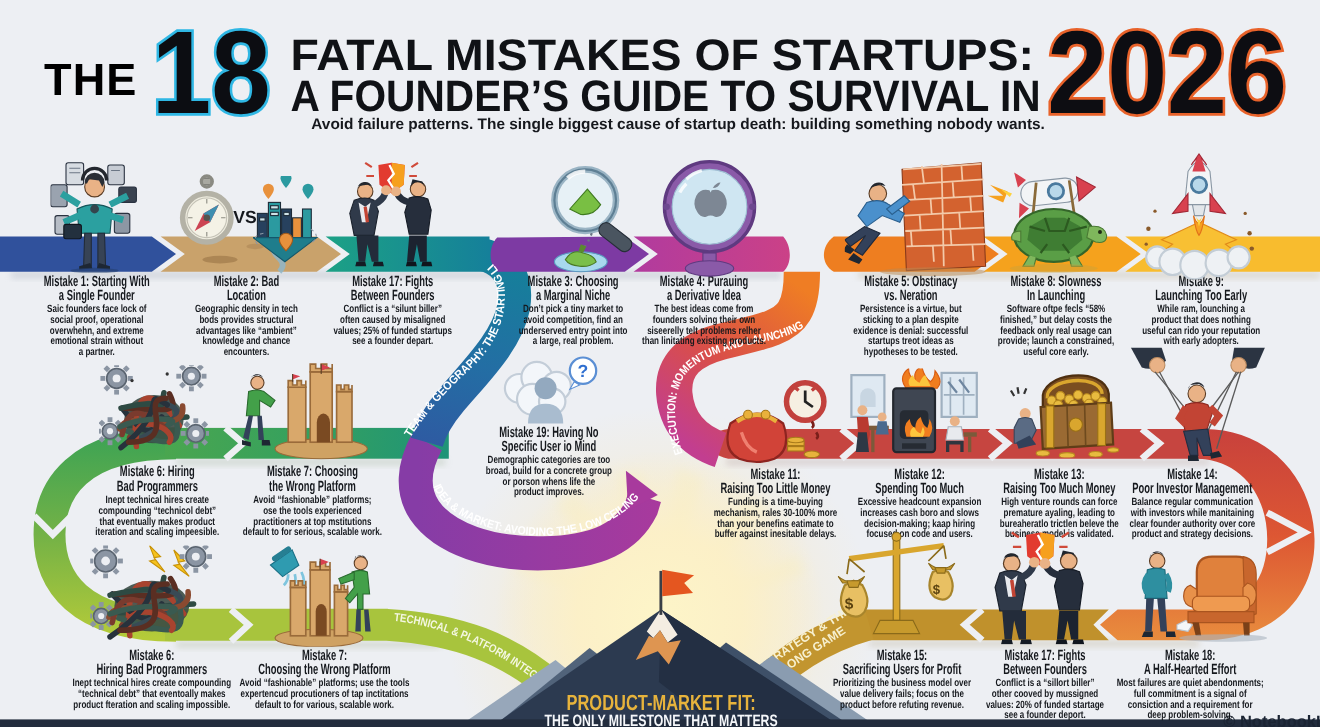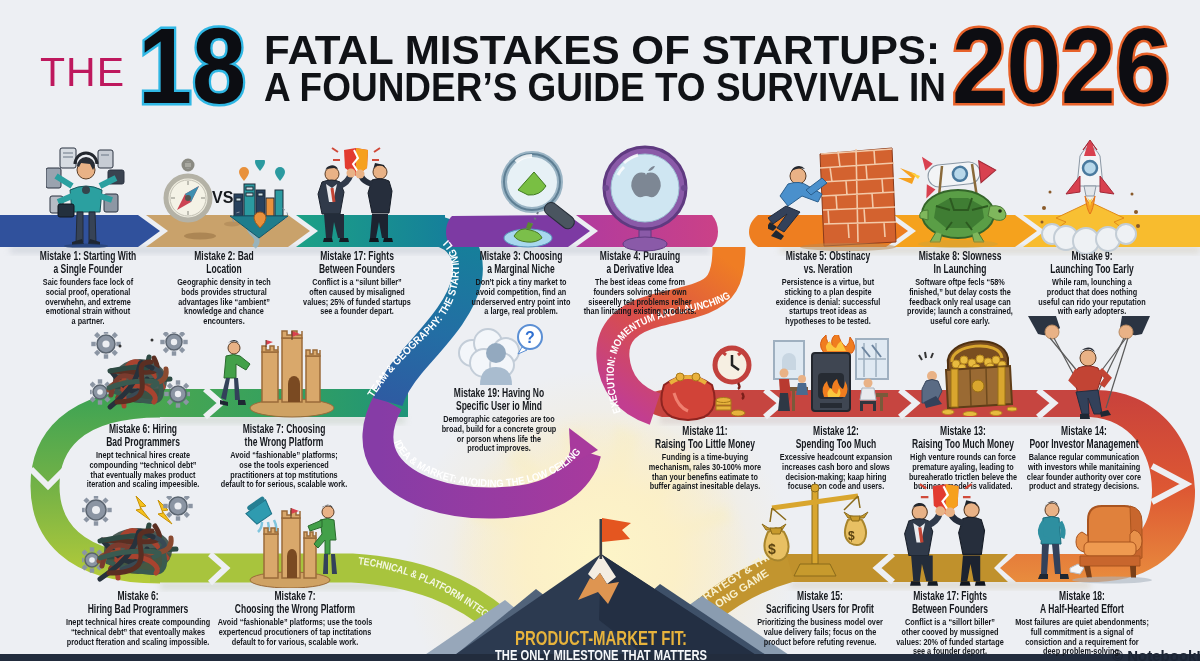--- a/index.html
+++ b/index.html
@@ -155,31 +155,32 @@
 <path d="M590 578 L 578 600 L 598 592 L 608 604 L 619 582 L 607 584 L 600 573 L 594 580 Z" fill="#de9551"></path>
 <rect x="599.5" y="519" width="2.6" height="40" fill="#3a3f46"></rect>
 <path d="M602 518 L 631 523 L 622 530 L 630 539 L 602 542 Z" fill="#e45620"></path>
 </g>
 
 <rect x="0" y="654" width="1200" height="7" fill="#222c3d"></rect>
 <text x="601" y="645" text-anchor="middle" font-family="Liberation Sans,sans-serif" font-size="20" font-weight="bold" fill="#e7b33c" textLength="172" lengthAdjust="spacingAndGlyphs">PRODUCT-MARKET FIT:</text>
 <text x="601" y="660" text-anchor="middle" font-family="Liberation Sans,sans-serif" font-size="15" font-weight="bold" fill="#f5f7fa" textLength="212" lengthAdjust="spacingAndGlyphs">THE ONLY MILESTONE THAT MATTERS</text>
 <text x="1112" y="661" font-family="Liberation Sans,sans-serif" font-size="15" font-weight="bold" fill="#1b2433">© NotebookLM</text>
 </svg>
-<div class="abs" style="left:40px;top:49px;font-size:41px;font-weight:normal;color:#be185d;letter-spacing:1px;">THE</div>
+<div class="abs" style="left:40px;top:49px;font-size:41px;font-weight:bold;color:#000000;letter-spacing:1px;">THE</div>
 <svg class="abs" style="left:130px;top:10px" width="130" height="112" viewBox="0 0 130 112">
 <text x="8" y="93" font-family="Liberation Sans,sans-serif" font-size="107" font-weight="bold" fill="#0c0d12" stroke="#2fb7e4" stroke-width="5" paint-order="stroke" textLength="108" lengthAdjust="spacingAndGlyphs">18</text>
 </svg>
 <svg class="abs" style="left:940px;top:10px" width="240" height="112" viewBox="0 0 240 112">
 <text x="12" y="93" font-family="Liberation Sans,sans-serif" font-size="107" font-weight="bold" fill="#0d0d12" stroke="#e8622a" stroke-width="5" paint-order="stroke" textLength="218" lengthAdjust="spacingAndGlyphs">2026</text>
 </svg>
 <svg class="abs" style="left:260px;top:24px" width="690" height="85" viewBox="0 0 690 85">
 <text x="4" y="40" font-family="Liberation Sans,sans-serif" font-size="40" font-weight="bold" fill="#101216" textLength="676" lengthAdjust="spacingAndGlyphs">FATAL MISTAKES OF STARTUPS:</text>
 <text x="4" y="77" font-family="Liberation Sans,sans-serif" font-size="40" font-weight="bold" fill="#101216" textLength="682" lengthAdjust="spacingAndGlyphs">A FOUNDER’S GUIDE TO SURVIVAL IN</text>
 </svg>
+<div class="abs" style="left:283px;top:104px;white-space:nowrap;font-size:14px;font-weight:bold;color:#16181d;">Avoid failure patterns. The single biggest cause of startup death: building something nobody wants.</div>
 <div class="t tt" style="left:-62px;top:249px;width:300px;">Mistake 1: Starting With<br>a Single Founder</div>
 <div class="t tb" style="left:-52px;top:277px;width:280px;">Saic founders face lock of<br>social proof, operational<br>overwhehn, and extreme<br>emotional strain without<br>a partner.</div>
 <div class="t tt" style="left:74px;top:249px;width:300px;">Mistake 2: Bad<br>Location</div>
 <div class="t tb" style="left:84px;top:277px;width:280px;">Geographic density in tech<br>bods provides structural<br>advantages like “ambient”<br>knowledge and chance<br>encounters.</div>
 <div class="t tt" style="left:207px;top:249px;width:300px;">Mistake 17: Fights<br>Between Founders</div>
 <div class="t tb" style="left:217px;top:277px;width:280px;">Conflict is a “silunt biller”<br>often caused by misaligned<br>values; 25% of funded startups<br>see a founder depart.</div>
 <div class="t tt" style="left:371px;top:249px;width:300px;">Mistake 3: Choosing<br>a Marginal Niche</div>
 <div class="t tb" style="left:381px;top:277px;width:280px;">Don’t pick a tiny market to<br>avoid competition, find an<br>underserved entry point into<br>a large, real problem.</div>
 <div class="t tt" style="left:490px;top:249px;width:300px;">Mistake 4: Purauing<br>a Derivative Idea</div>
 <div class="t tb" style="left:500px;top:277px;width:280px;">The best ideas come from<br>founders solving their own<br>siseerelly telt problems relher<br>than linitating existing products.</div>

